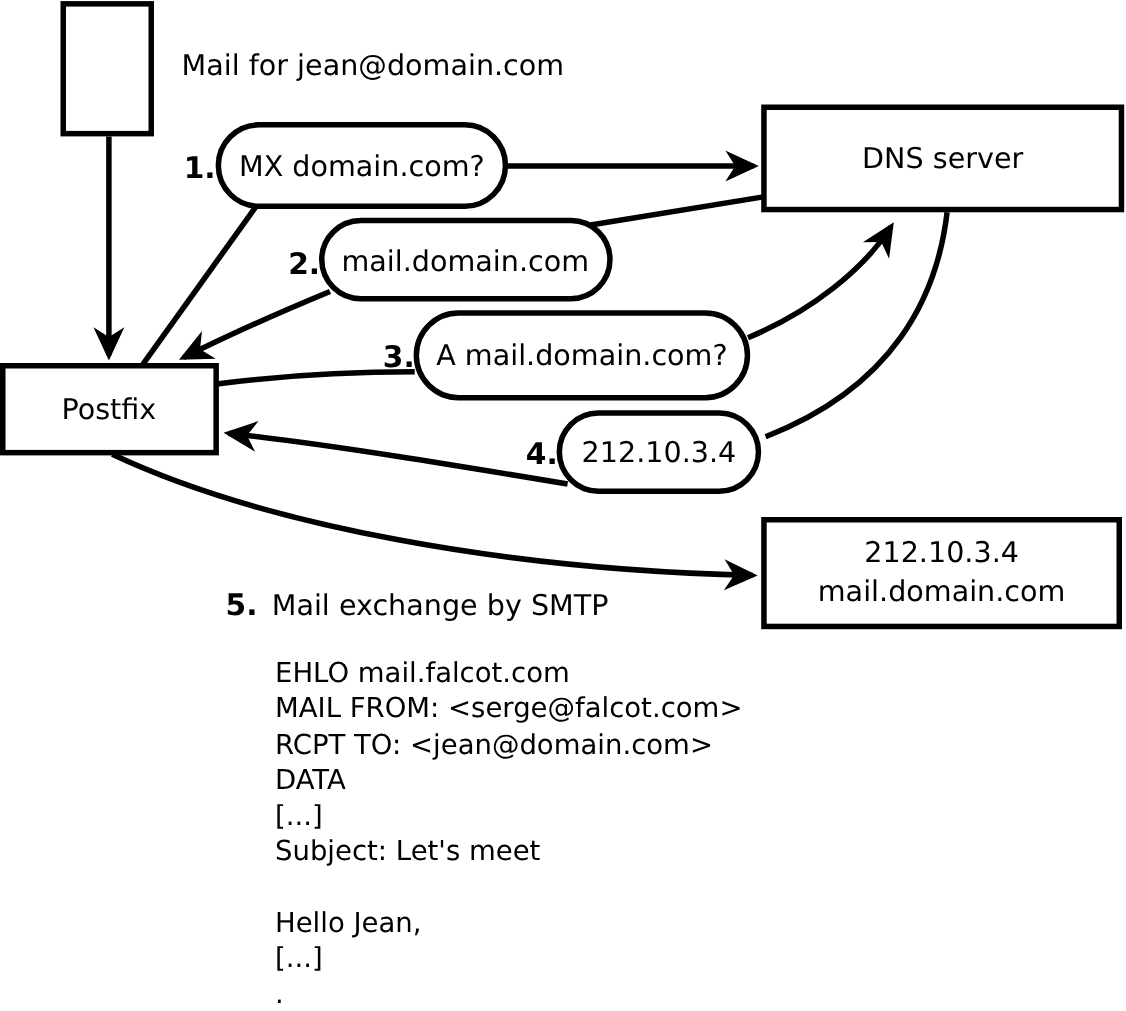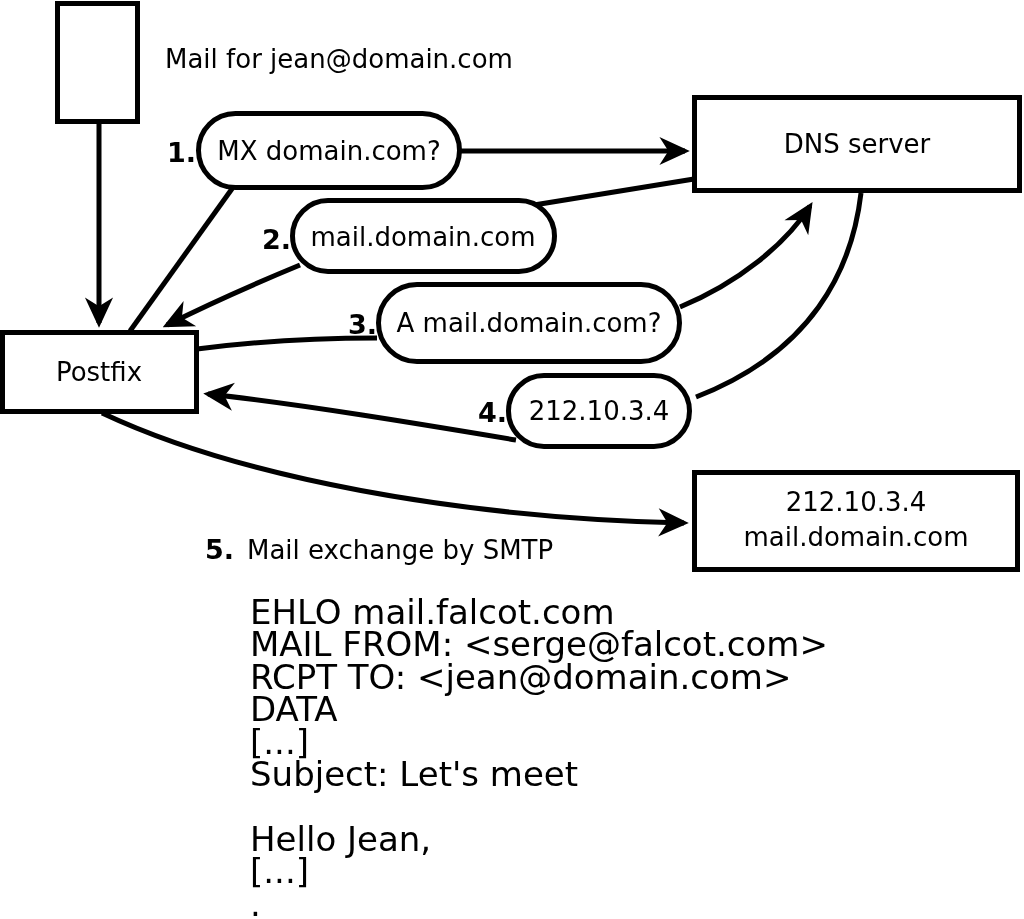--- a/index.html
+++ b/index.html
@@ -37,21 +37,21 @@
     font-size: 26px;
   }
   svg.diagram text.step-num {
     font-weight: bold;
     font-size: 27px;
   }
   .smtp-block {
     position: absolute;
     left: 250px;
     top: 596px;
-    font-size: 34px;
+    font-size: 25px;
     line-height: 32.4px;
     white-space: pre;
     color: var(--ink, #000000);
   }
 </style>
 </head>
 <body style="--ink: #000000; --paper: #ffffff;">
 
 <div class="stage">
 

